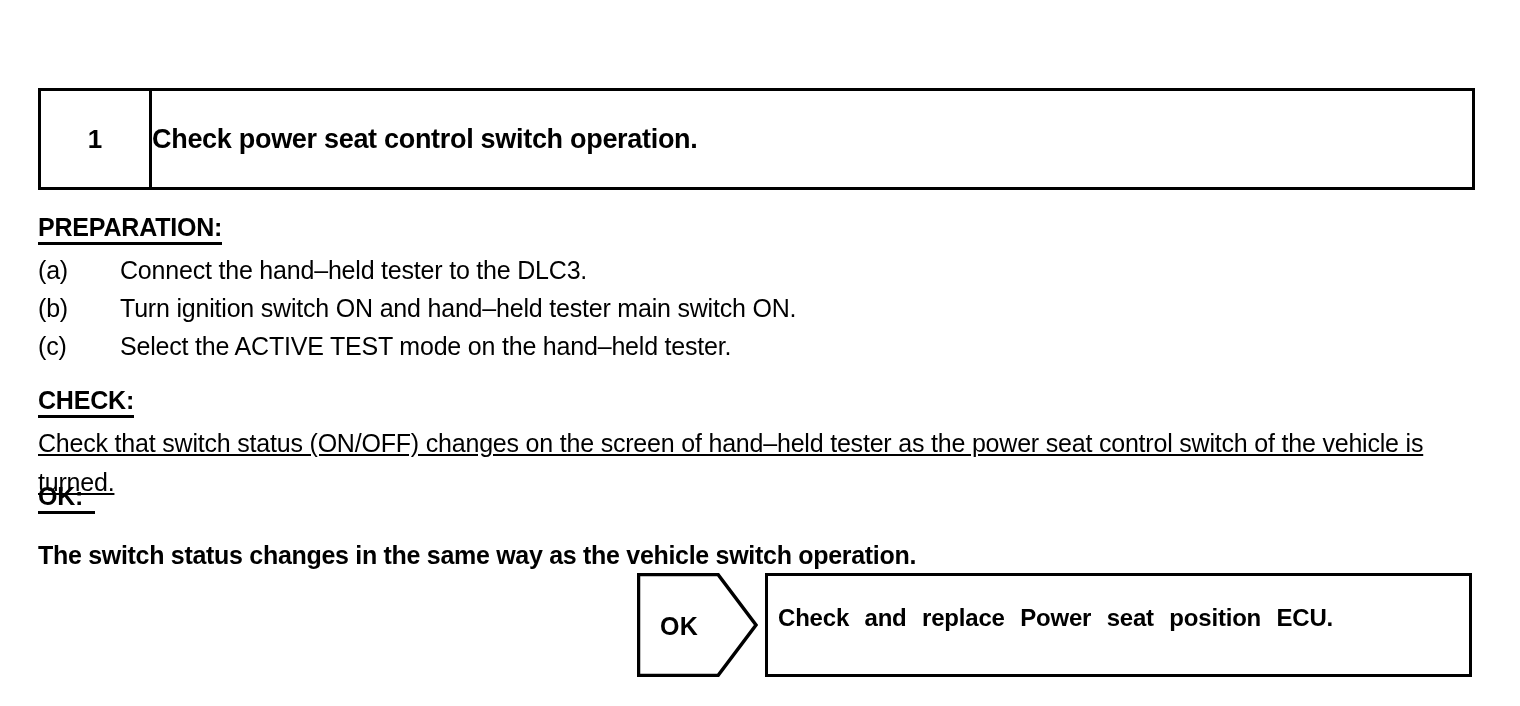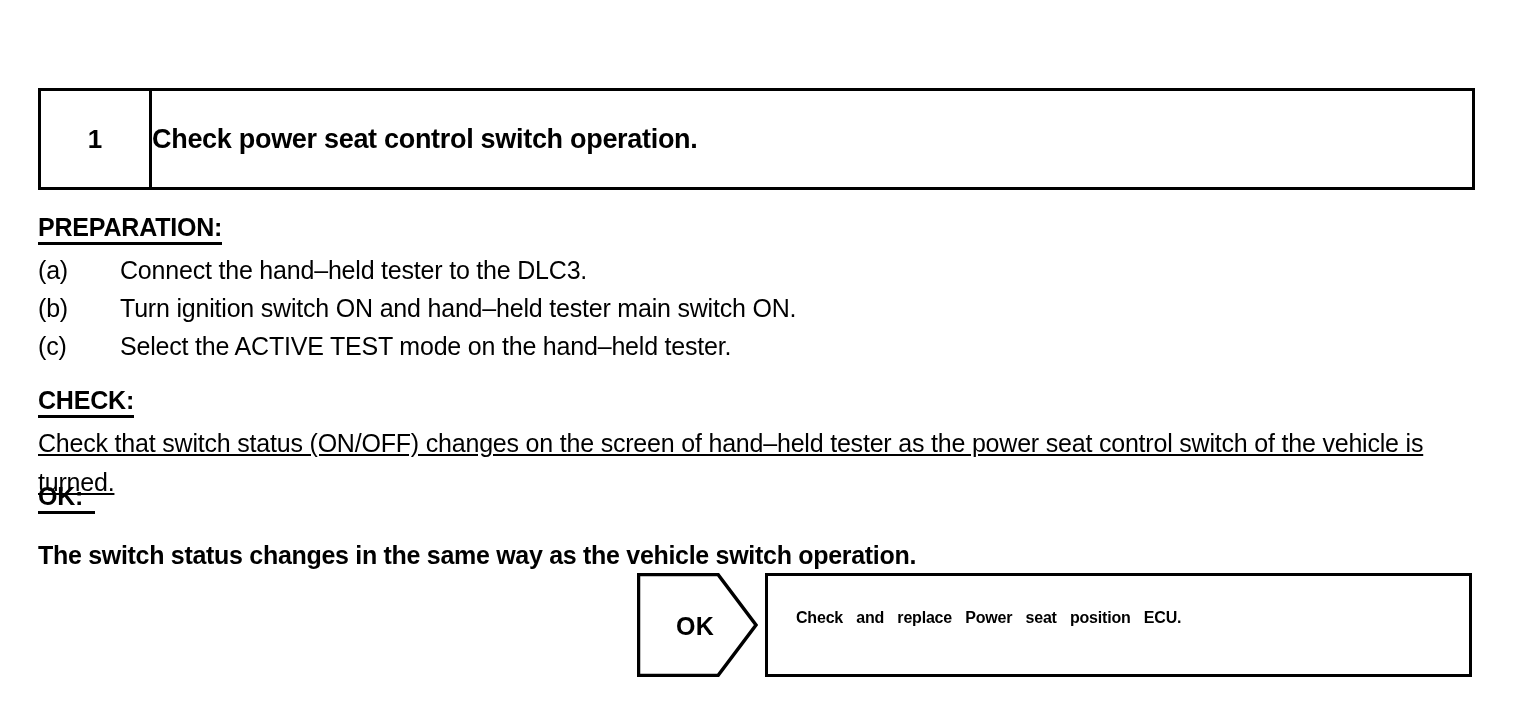--- a/index.html
+++ b/index.html
@@ -158,21 +158,21 @@
     width: 121px;
     height: 104px;
   }
   .ok-arrow svg {
     display: block;
     width: 121px;
     height: 104px;
   }
   .ok-arrow-label {
     position: absolute;
-    left: 16px;
+    left: 0;
     top: 0;
     width: 84px;
     height: 106px;
     display: flex;
     align-items: center;
     justify-content: center;
     font-size: 25px;
     font-weight: bold;
     letter-spacing: 0.3px;
   }
@@ -181,25 +181,25 @@
     left: 128px;
     top: 0;
     width: 707px;
     height: 104px;
     border: 3px solid #000;
     box-sizing: border-box;
     display: flex;
     align-items: center;
   }
   .result-text {
-    font-size: 16px;
+    font-size: 24px;
     font-weight: bold;
     letter-spacing: -0.2px;
     word-spacing: 9px;
-    padding-left: 28px;
+    padding-left: 10px;
     padding-right: 2px;
     white-space: nowrap;
     margin-top: -14px;
   }
 </style>
 </head>
 <body>
 
 <div class="page">
 

